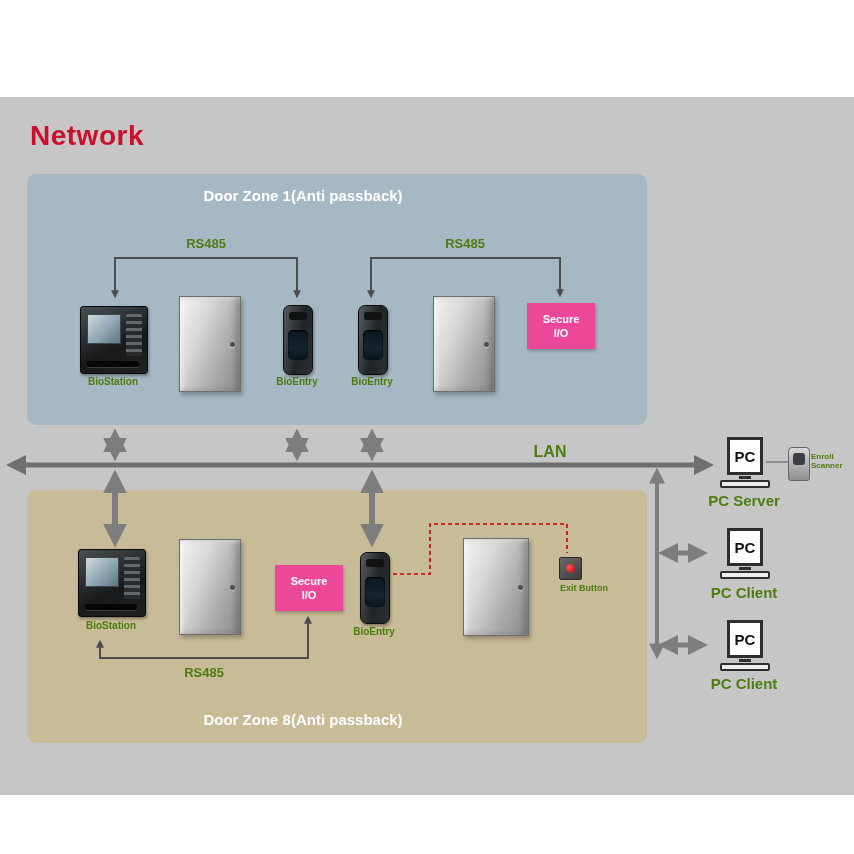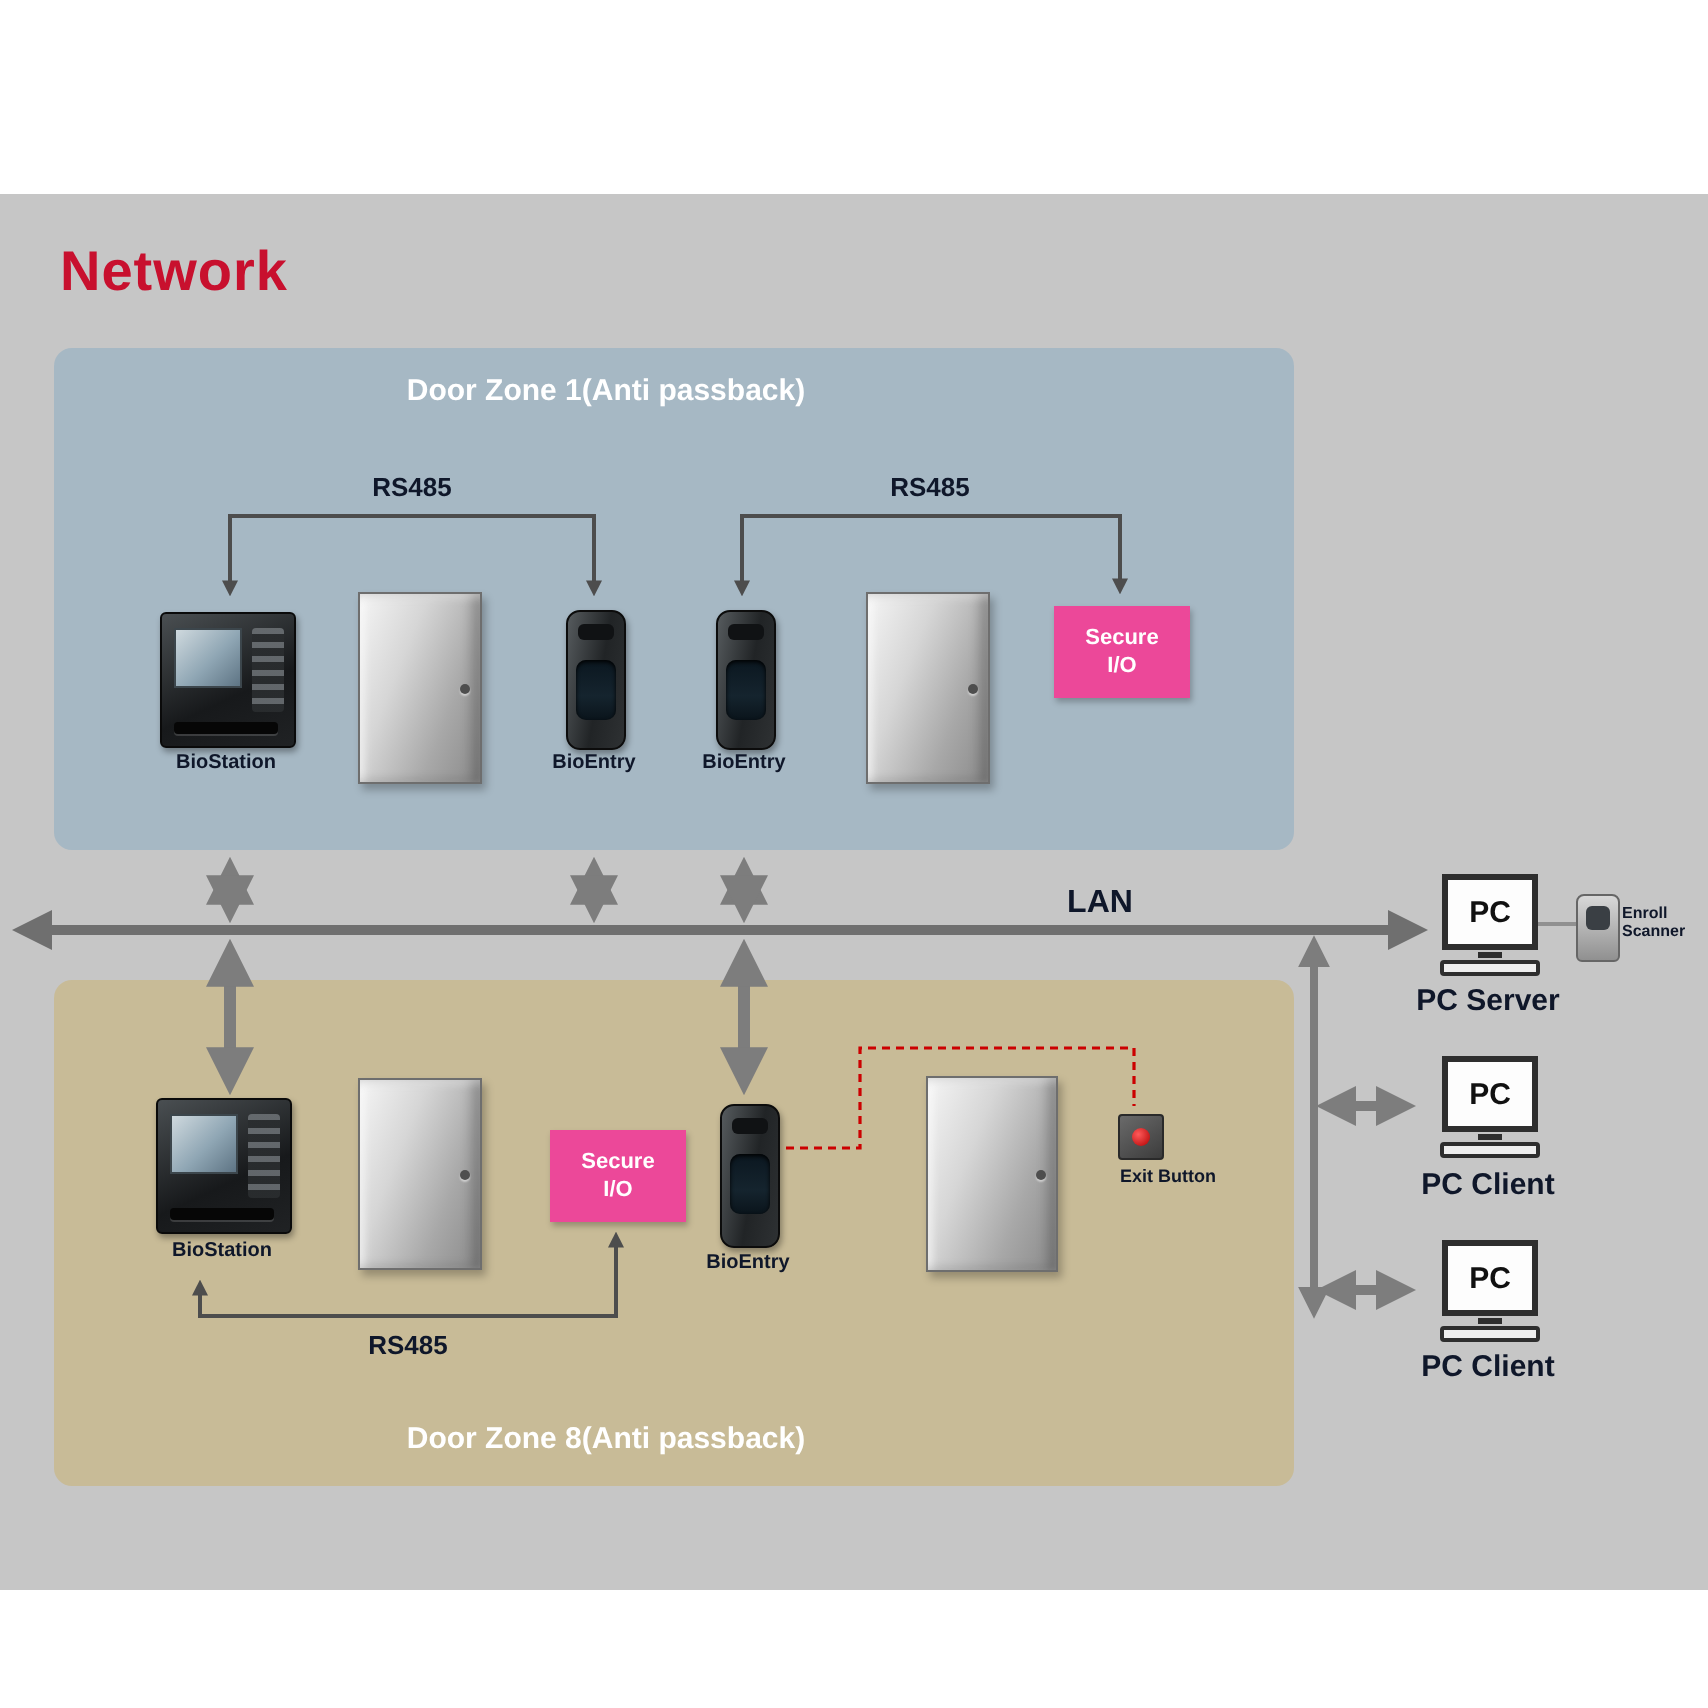--- a/index.html
+++ b/index.html
@@ -8,21 +8,21 @@
   .gray-bg{position:absolute;left:0;top:97px;width:854px;height:698px;background:#c6c6c6;}
   .page-title{position:absolute;left:30px;top:120px;margin:0;font-size:28px;font-weight:bold;color:#c8102e;letter-spacing:.5px;}
 
   .zone{position:absolute;border-radius:9px;}
   .zone1{left:27px;top:174px;width:620px;height:251px;background:#a6b8c4;}
   .zone2{left:27px;top:490px;width:620px;height:253px;background:#c8bb97;}
   .zone-title{position:absolute;width:552px;text-align:center;font-size:15px;font-weight:bold;color:#ffffff;}
 
   .connectors{position:absolute;left:0;top:0;width:854px;height:854px;pointer-events:none;}
 
-  .lbl{position:absolute;font-weight:bold;color:#0f172a;text-align:center;line-height:1.15;}
+  .lbl{position:absolute;font-weight:bold;color:#4d7c0f;text-align:center;line-height:1.15;}
   .lbl-dev{font-size:10px;}
   .lbl-rs{font-size:13px;}
   .lbl-lan{font-size:16px;}
   .lbl-pc{font-size:15px;}
   .lbl-tiny{font-size:8px;text-align:left;}
   .lbl-exit{font-size:9px;padding-left:14px;}
 
   .dev{position:absolute;}
 
   .biostation{width:66px;height:66px;background:linear-gradient(155deg,#4a4f52,#17191b 60%,#202224);
@@ -44,21 +44,21 @@
             border:1px solid #0c0c0c;border-radius:7px;box-shadow:1px 2px 3px rgba(0,0,0,.35);}
   .be-top{position:absolute;left:5px;right:5px;top:6px;height:8px;background:#101214;border-radius:3px;}
   .be-window{position:absolute;left:4px;right:4px;top:24px;height:30px;border-radius:5px;
              background:linear-gradient(180deg,#0b1720,#15242e 60%,#0a141b);box-shadow:inset 0 1px 2px #000;}
 
   .secure-io{background:#ec4899;color:#fff;font-weight:bold;font-size:11px;line-height:1.3;
              display:flex;flex-direction:column;align-items:center;justify-content:center;text-align:center;
              box-shadow:1px 2px 3px rgba(0,0,0,.25);}
 
   .pc{width:52px;text-align:center;}
-  .pc-monitor{box-sizing:border-box;width:48px;height:38px;border:3px solid #2e2e2e;background:#fdfdfd;margin:0 auto;
+  .pc-monitor{box-sizing:border-box;width:36px;height:38px;border:3px solid #2e2e2e;background:#fdfdfd;margin:0 auto;
               display:flex;align-items:center;justify-content:center;font-weight:bold;font-size:15px;color:#111;}
   .pc-stand{width:12px;height:3px;background:#2e2e2e;margin:1px auto 0;}
   .pc-keyboard{box-sizing:border-box;width:50px;height:8px;border:2px solid #2e2e2e;background:#eee;margin:1px auto 0;border-radius:2px;}
 
   .scanner{width:20px;height:32px;background:linear-gradient(180deg,#d8d8d8,#909090);
            border:1px solid #666;border-radius:4px 4px 3px 3px;}
   .scan-win{position:absolute;left:4px;right:4px;top:5px;height:12px;background:#3a3f44;border-radius:3px;}
 
   .exit-btn{width:21px;height:21px;background:linear-gradient(145deg,#6a6a6a,#3c3c3c);
             border:1px solid #2a2a2a;border-radius:2px;}

